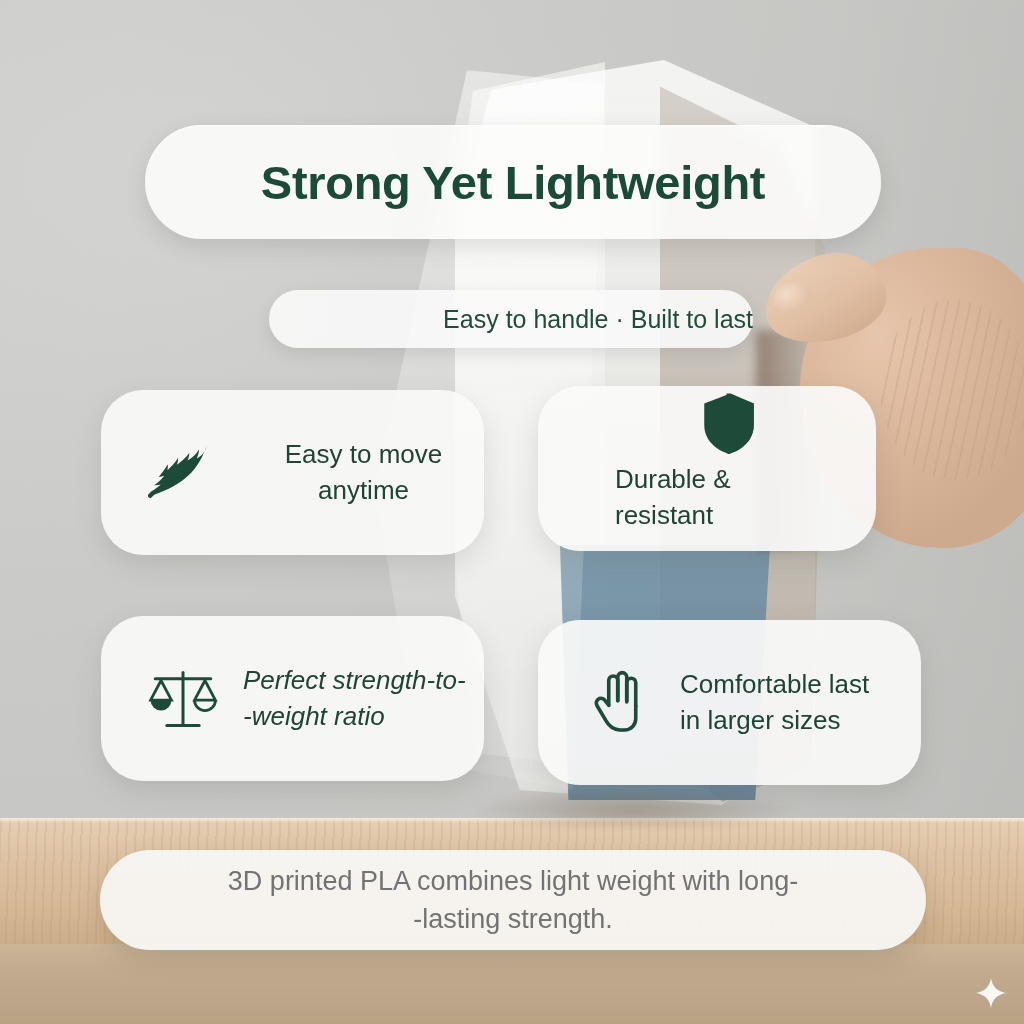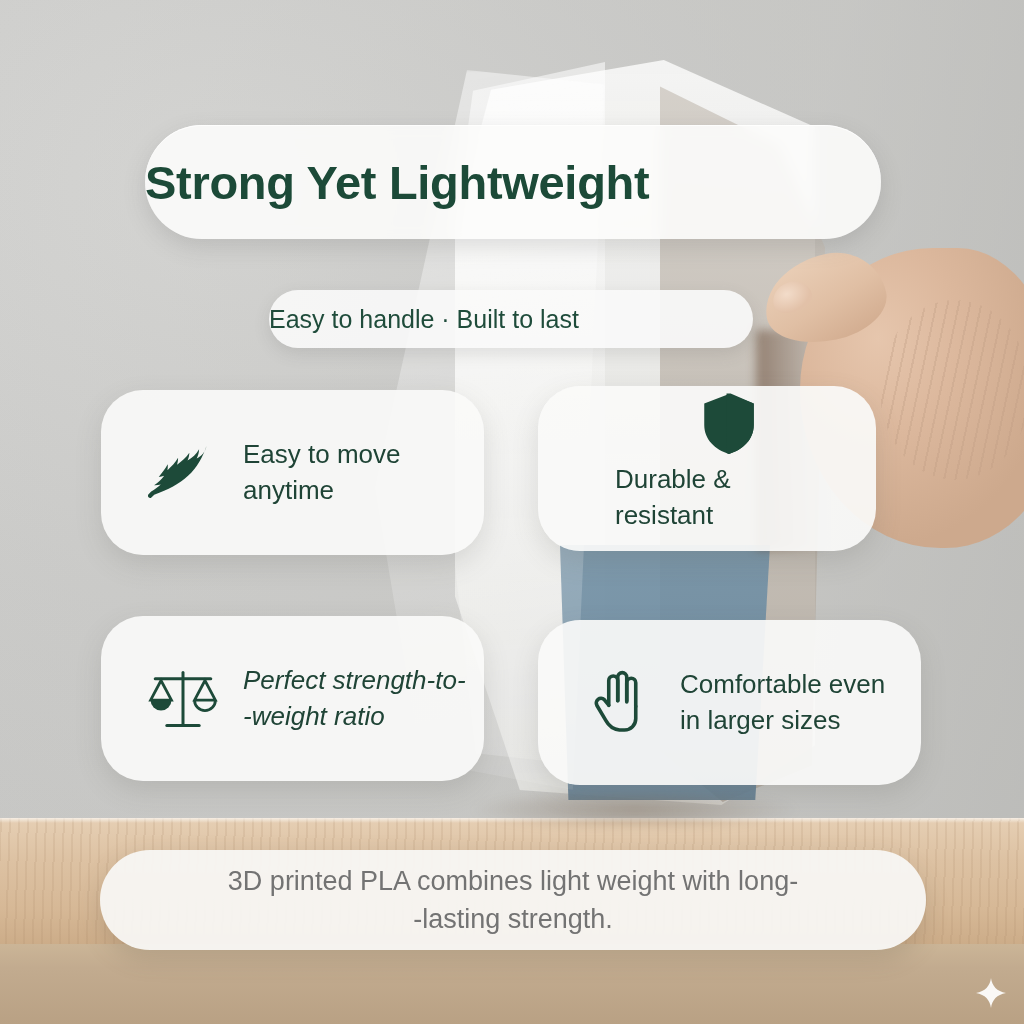--- a/index.html
+++ b/index.html
@@ -144,58 +144,58 @@
   }
 
   
   .pill-title {
     position: absolute;
     left: 145px; top: 125px;
     width: 736px; height: 114px;
     border-radius: 57px;
     background: rgba(252,252,251,0.90);
     box-shadow: 0 8px 22px rgba(90,90,88,0.18), 0 1px 0 rgba(255,255,255,0.8) inset;
-    display: flex; align-items: center; 
+    display: flex; align-items: center; justify-content: center;
     backdrop-filter: blur(6px);
   }
   .title-text {
     font-size: 47px;
     font-weight: 700;
     color: #1c4a38;
     letter-spacing: -0.3px;
     white-space: nowrap;
   }
 
   .pill-sub {
     position: absolute;
     left: 269px; top: 290px;
     width: 484px; height: 58px;
     border-radius: 29px;
     background: rgba(250,250,249,0.90);
     box-shadow: 0 6px 16px rgba(90,90,88,0.15);
-    display: flex; align-items: center; justify-content: flex-start;
+    display: flex; align-items: center; justify-content: flex-end;
   }
   .sub-text {
     font-size: 25px;
     font-weight: 400;
     color: #1f4c3b;
     white-space: nowrap;
   }
 
   .card {
     position: absolute;
     width: 383px; height: 165px;
     border-radius: 42px;
     background: rgba(250,250,249,0.92);
     box-shadow: 0 10px 26px rgba(92,92,90,0.17);
     display: flex;
     align-items: center;
     padding-left: 44px;
   }
-  .card.c1 { left: 101px; top: 390px; }
+  .card.c1 { left: 101px; top: 390px; text-align: center; }
   .card.c2 { left: 538px; top: 386px; width: 338px; flex-direction: column; }
   .card.c3 { left: 101px; top: 616px; font-style: italic; }
   .card.c4 { left: 538px; top: 620px; }
 
   .card-icon {
     width: 76px; height: 76px;
     flex: 0 0 76px;
     display: flex; align-items: center; justify-content: center;
     color: #1d4a39;
   }
@@ -316,21 +316,21 @@
     <span class="card-icon">
       <svg viewBox="0 0 64 64" width="72" height="72" aria-hidden="true">
         <g fill="none" stroke="currentColor" stroke-width="3.2" stroke-linecap="round" stroke-linejoin="round">
           <path d="M22 34V12a4 4 0 0 1 8 0v18"></path>
           <path d="M30 30V9a4 4 0 0 1 8 0v21"></path>
           <path d="M38 31V14a4 4 0 0 1 8 0v21"></path>
           <path d="M22 34l-4-5a4.2 4.2 0 0 0-6.5 5.2l8 13.5A16 16 0 0 0 31.5 56h4.5A10 10 0 0 0 46 46V35"></path>
         </g>
       </svg>
     </span>
-    <span class="card-label">Comfortable even
+    <span class="card-label">Comfortable last
 in larger sizes</span>
   </div>
 
   <div class="pill-caption">
     <span class="caption-text">3D printed PLA combines light weight with long-
 -lasting strength.</span>
   </div>
 
   <span class="sparkle">
     <svg viewBox="0 0 32 32" width="30" height="30" aria-hidden="true">

